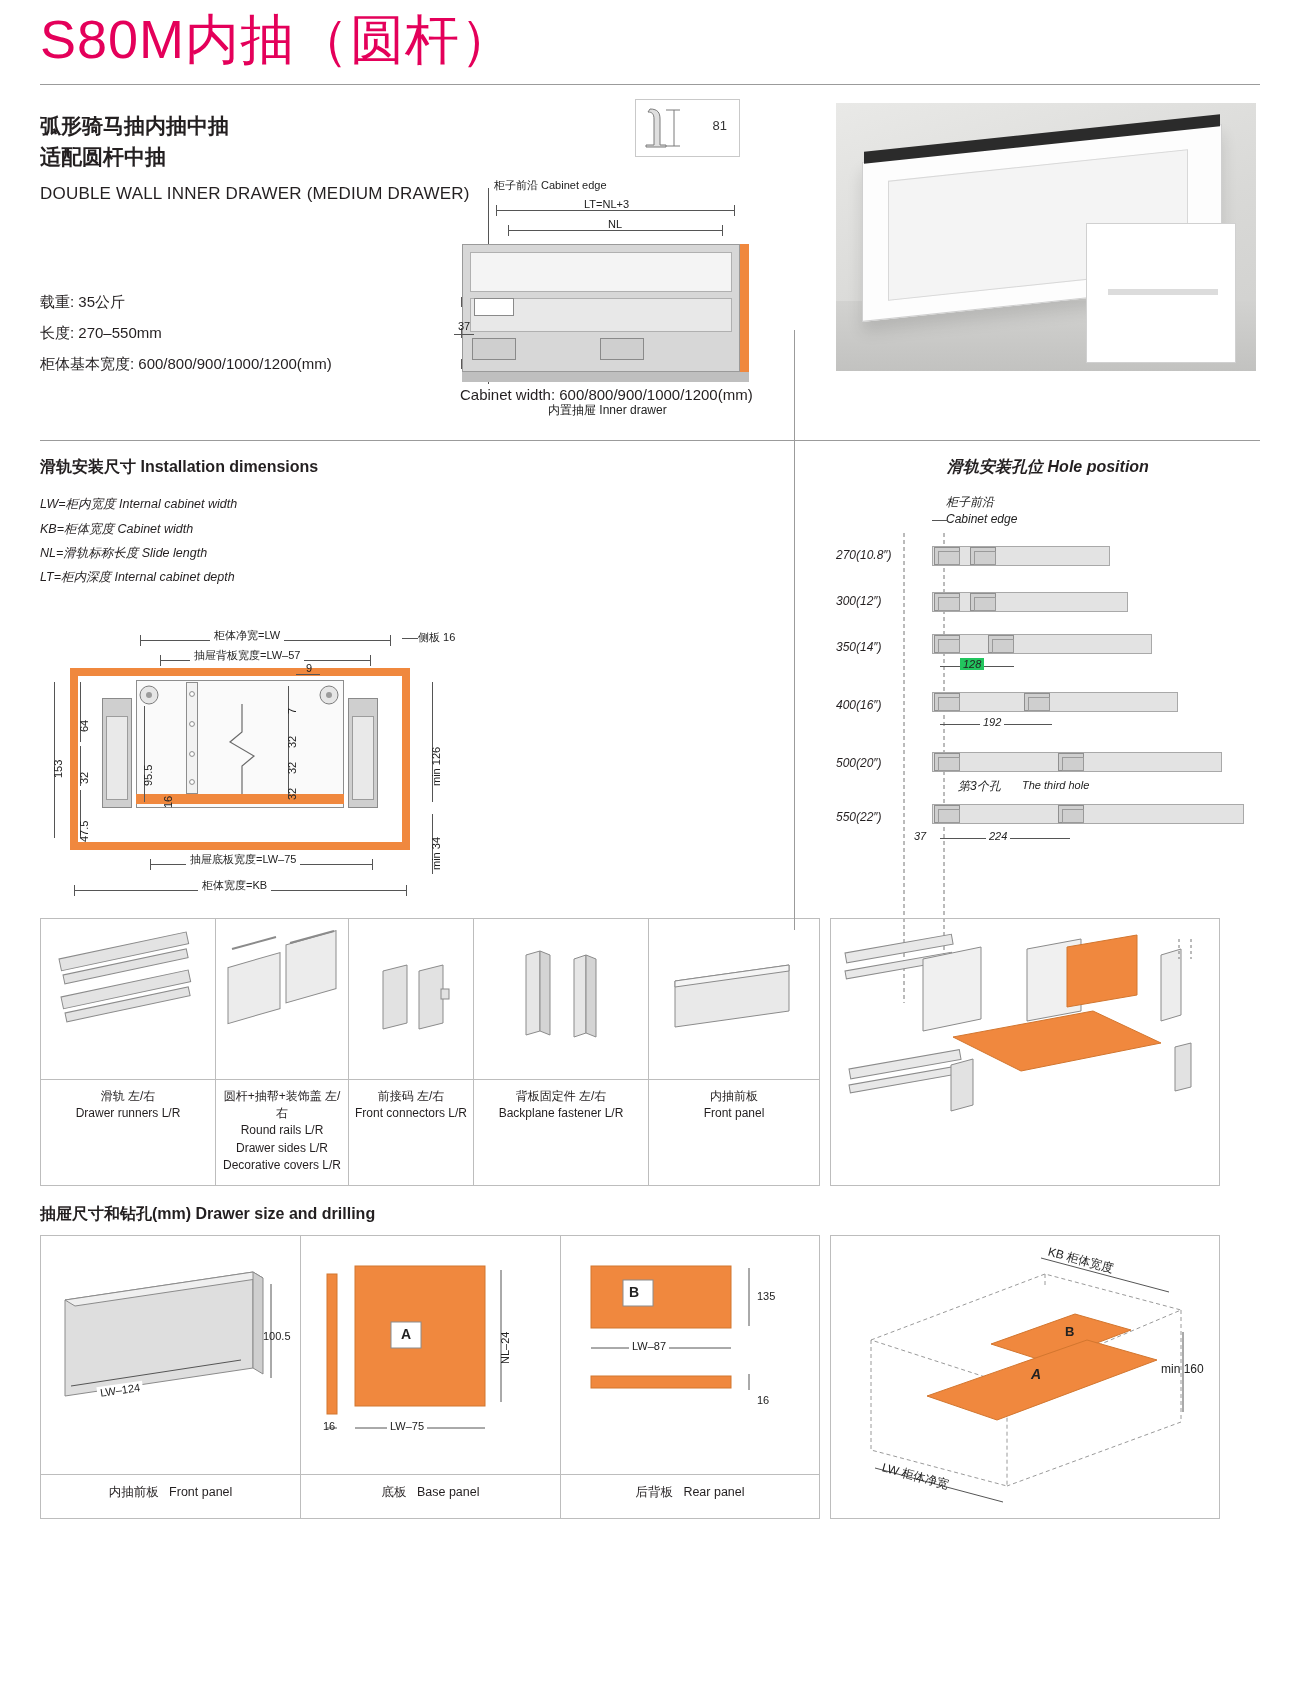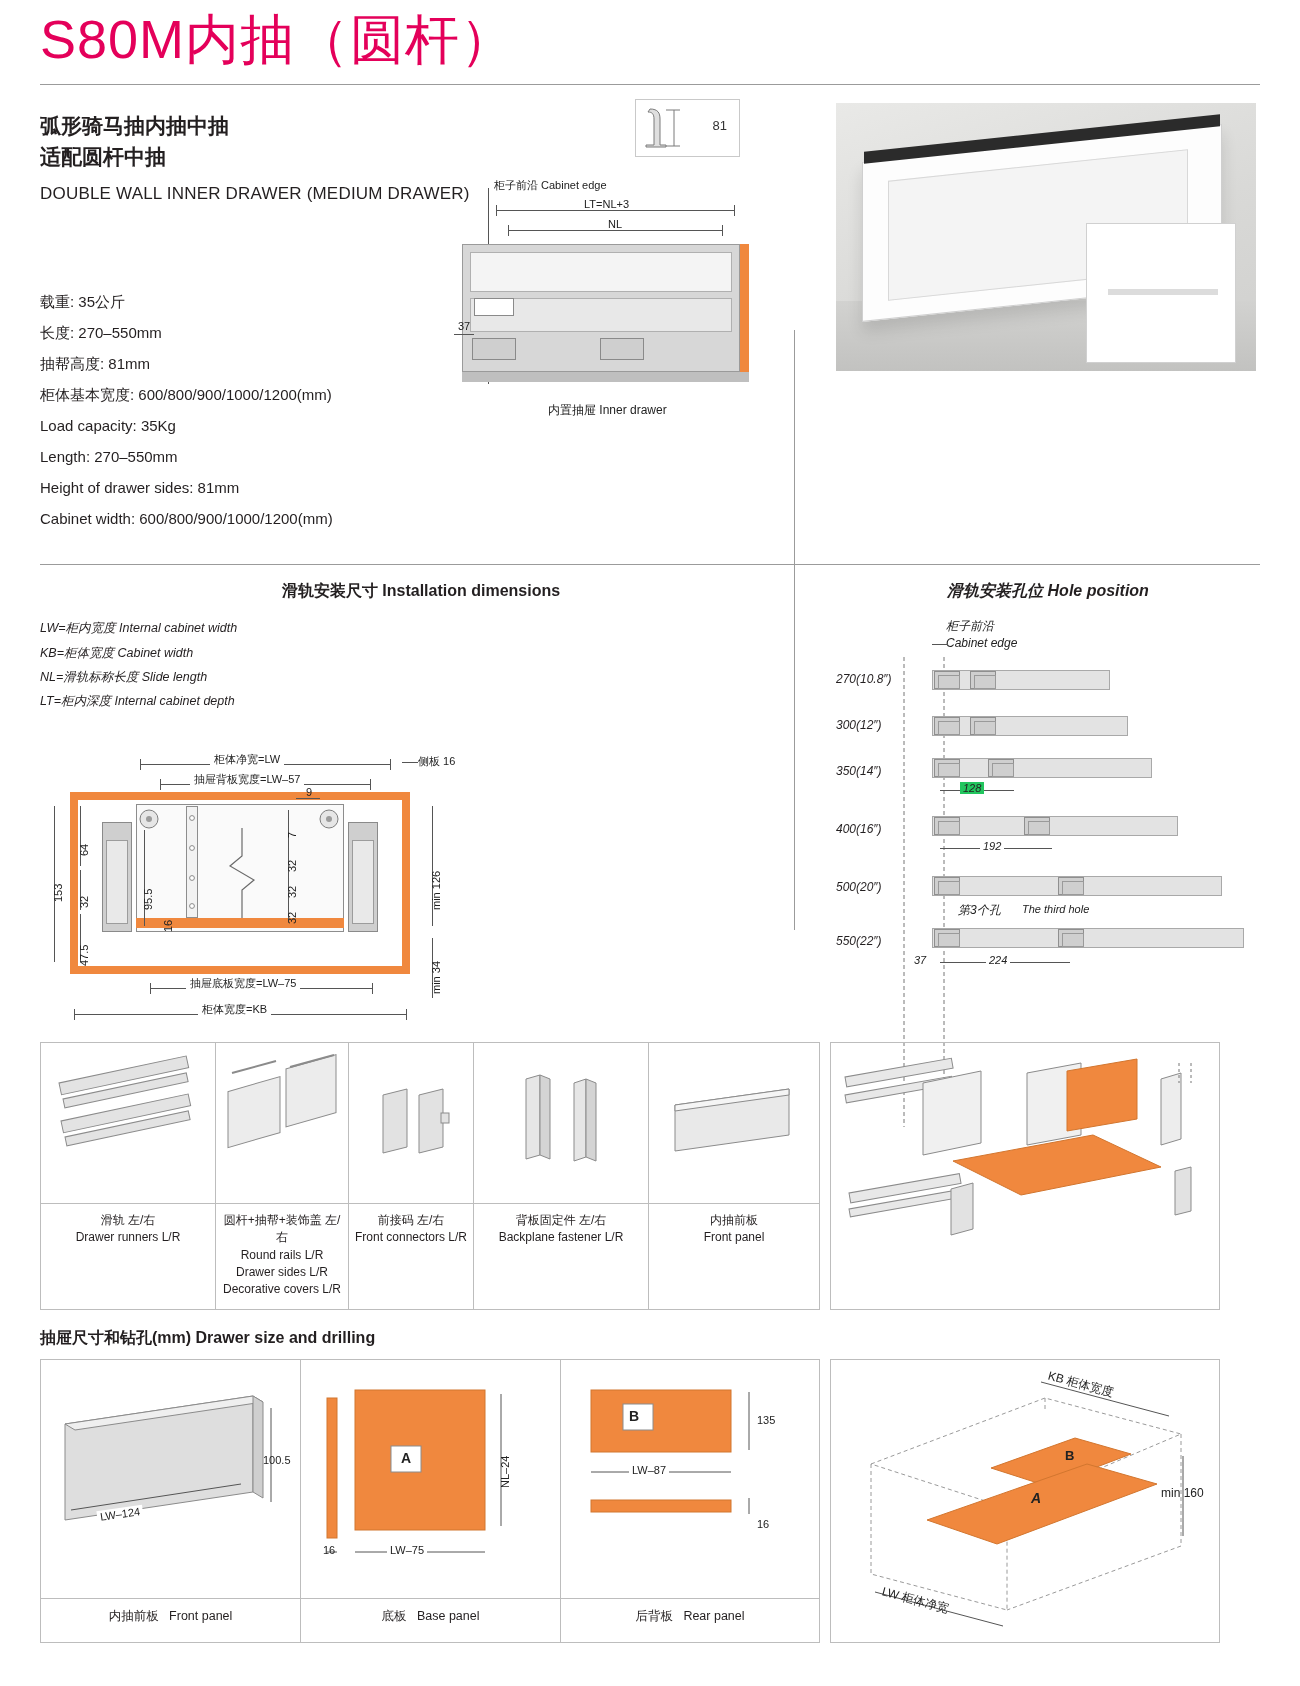--- a/index.html
+++ b/index.html
@@ -34,21 +34,21 @@
   .sub-cn { font-size:21px; font-weight:bold; line-height:1.45; }
   .sub-en { font-size:17px; margin-top:12px; letter-spacing:.2px; }
 
   .profile-box {
     position:absolute; right:62px; top:14px;
     width:105px; height:58px; border:1px solid #c9c9c9;
     display:flex; align-items:center;
   }
   .profile-box .dim { position:absolute; right:12px; top:18px; font-size:13px; color:#333; }
 
-  .specs { display:flex; margin-top:82px;flex-direction:column; }
+  .specs { display:flex; margin-top:82px; }
   .specs-col { font-size:15px; line-height:2.07; }
   .specs-col.cn { width:420px; }
   .specs-col.en { width:340px; }
 
   
   .photo {
     width:420px; height:268px;
     position:relative; overflow:hidden;
     background:#d8d8d6;
   }
@@ -72,21 +72,21 @@
     position:absolute; left:250px; top:120px; width:150px; height:140px;
     background:#ffffff; border:1px solid #d0d0d0;
   }
   .ph-handle { position:absolute; left:272px; top:186px; width:110px; height:6px; background:#dcdcdc; }
 
   
   .mid-rule { margin-top:30px; }
   .mid { display:flex; }
   .mid-left { width:762px; padding-top:16px; }
   .mid-right { width:458px; padding-top:16px; padding-left:34px; position:relative;font-style:italic; }
-  .sec-title { font-size:16px; font-weight:bold;text-align:center; }
+  .sec-title { font-size:16px; font-weight:bold; }
   .legend { margin-top:14px; font-size:12.5px; line-height:1.95;font-style:italic; }
 
   .vsep { position:absolute; left:794px; top:330px; width:1px; height:600px; background:#9b9b9b; }
 
   
   .dwg { position:relative; }
   .ln { position:absolute; background:#555; }
   .hl { height:1px; } .vl { width:1px; }
   .lbl { position:absolute; font-size:11px; color:#222; white-space:nowrap; }
   .lbl.v { transform:rotate(-90deg); transform-origin:left top; }
@@ -140,21 +140,20 @@
           <line x1="30" y1="43" x2="44" y2="43" stroke="#7a7a7a" stroke-width="1"></line>
           <line x1="38" y1="7" x2="38" y2="43" stroke="#7a7a7a" stroke-width="1"></line>
         </svg>
         <span class="dim">81</span>
       </div>
 
       <div class="specs">
         <div class="specs-col cn">
           <div>载重: 35公斤</div>
           <div>长度: 270–550mm</div>
-          <div>抽帮高度: 81mm</div>
           <div>柜体基本宽度: 600/800/900/1000/1200(mm)</div>
         </div>
         <div class="specs-col en">
           <div>Load capacity: 35Kg</div>
           <div>Length: 270–550mm</div>
           <div>Height of drawer sides: 81mm</div>
           <div>Cabinet width: 600/800/900/1000/1200(mm)</div>
         </div>
       </div>
     </div>

